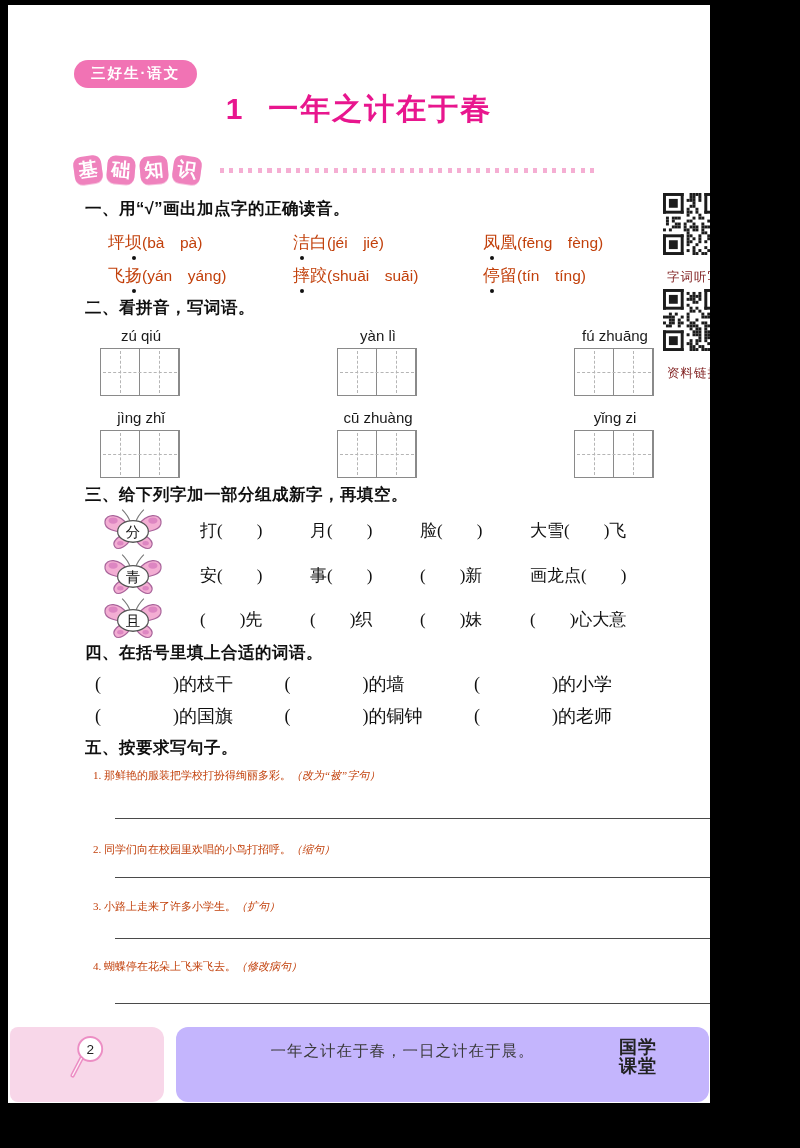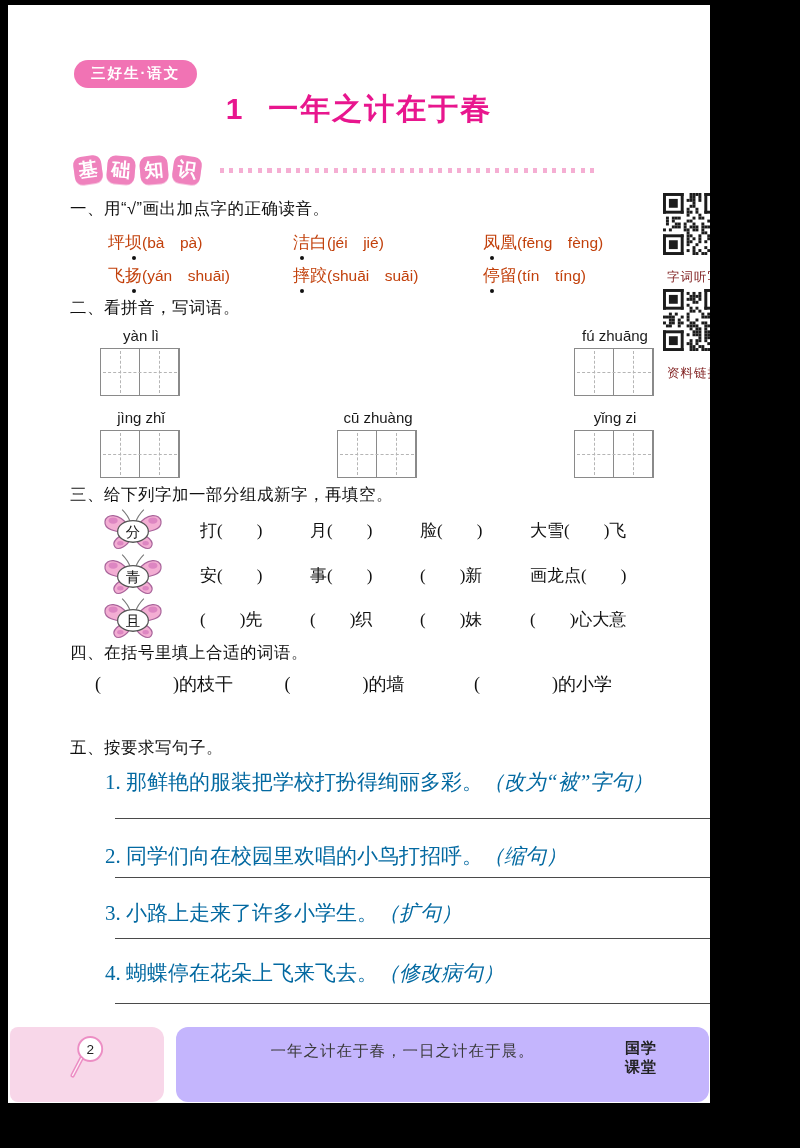--- a/index.html
+++ b/index.html
@@ -21,21 +21,21 @@
       font-weight:bold;font-size:19px;display:flex;align-items:center;justify-content:center;
       box-shadow:0 1px 0 #f6c3de;}
   .tile:nth-child(1){transform:rotate(-8deg);}
   .tile:nth-child(2){transform:rotate(5deg);}
   .tile:nth-child(3){transform:rotate(-5deg);}
   .tile:nth-child(4){transform:rotate(8deg);}
   .dotline{flex:1;height:5px;margin-left:14px;
       background:repeating-linear-gradient(to right,#f5aed3 0 4px,transparent 4px 9.5px);}
 
   
-  .q-title{left:62px;font-weight:normal;font-size:16.5px;color:#101010;letter-spacing:0.5px;}
+  .q-title{left:77px;font-weight:bold;font-size:16.5px;color:#101010;letter-spacing:0.5px;}
   .serif{font-family:"Liberation Serif","DejaVu Serif",serif;}
   .q-row{display:flex;white-space:nowrap;}
   .q1-row{left:100px;width:580px;font-size:17px;color:#c2410c;}
   .q1-col1{width:185px;}
   .q1-col2{width:190px;}
   .dc{position:relative;display:inline-block;}
   .dc.dotted::after{content:"";position:absolute;left:50%;transform:translateX(-50%);
       bottom:-6px;width:4px;height:4px;border-radius:50%;background:#111;}
   .py{font-family:"Liberation Sans",sans-serif;font-size:15.5px;}
 
@@ -59,30 +59,30 @@
   
   .q3-row{left:92px;right:40px;display:flex;align-items:center;height:48px;font-size:17px;color:#101010;}
   .bf{width:66px;height:47px;flex:0 0 66px;margin-right:34px;}
   .q3-item{width:110px;white-space:nowrap;}
 
   
   .q4-row{left:87px;font-size:18px;color:#101010;}
   .q4-item{width:185px;white-space:nowrap;display:inline-block;}
 
   
-  .q5-text{left:97px;font-size:21px;color:#0369a1;white-space:nowrap;}
+  .q5-text{left:85px;font-size:11px;color:#c2410c;white-space:nowrap;}
   .kai{font-style:italic;}
   .ans-line{left:107px;width:615px;border-top:1.5px solid #4a4a4a;height:0;}
 
   
   .footer-left{left:2px;top:1022px;width:154px;height:75px;background:#f8d7e9;border-radius:8px 12px 12px 8px;}
   .footer-left svg{display:block;margin:5px auto 0;}
   .footer-right{left:168px;top:1022px;right:1px;height:75px;background:#c4b5fd;border-radius:12px;}
   .motto{text-align:center;padding:14px 140px 0 60px;font-size:15.5px;color:#3a3a3a;letter-spacing:1px;}
-  .brand{position:absolute;right:52px;top:11px;font-size:15px;line-height:19px;color:#222;
+  .brand{position:absolute;right:52px;top:11px;font-size:18px;line-height:19px;color:#222;
       font-weight:bold;text-align:left;letter-spacing:1px;}
 </style>
 </head>
 <body>
 
 <div class="frame">
 <div class="page">
 
   <div class="abs series-badge">三好生·语文</div>
   <div class="abs lesson-title">
@@ -97,21 +97,21 @@
     <span class="dotline"></span>
   </div>
 
   <div class="abs q-title" style="top:193px;">一、用“√”画出加点字的正确读音。</div>
   <div class="abs q-row q1-row serif" style="top:226px;">
     <span class="q1-col1"><span class="dc">坪</span><span class="dc dotted">坝</span><span class="py">(bà　pà)</span></span>
     <span class="q1-col2"><span class="dc dotted">洁</span><span class="dc">白</span><span class="py">(jéi　jié)</span></span>
     <span><span class="dc dotted">凤</span><span class="dc">凰</span><span class="py">(fēng　fèng)</span></span>
   </div>
   <div class="abs q-row q1-row serif" style="top:259px;">
-    <span class="q1-col1"><span class="dc">飞</span><span class="dc dotted">扬</span><span class="py">(yán　shuāi)</span></span>
+    <span class="q1-col1"><span class="dc">飞</span><span class="dc dotted">扬</span><span class="py">(yán　yáng)</span></span>
     <span class="q1-col2"><span class="dc dotted">摔</span><span class="dc">跤</span><span class="py">(shuāi　suāi)</span></span>
     <span><span class="dc dotted">停</span><span class="dc">留</span><span class="py">(tín　tíng)</span></span>
   </div>
 
   <div class="abs qr-box" style="left:652px;top:188px;">
     <svg class="qr" viewBox="0 0 63 63">
           <rect x="0" y="0" width="21" height="3"></rect>
           <rect x="0" y="18" width="21" height="3"></rect>
           <rect x="0" y="0" width="3" height="21"></rect>
           <rect x="18" y="0" width="3" height="21"></rect>
@@ -380,20 +380,28 @@
           <rect x="51" y="60" width="3" height="3"></rect>
           <rect x="54" y="60" width="3" height="3"></rect>
           <rect x="60" y="60" width="3" height="3"></rect>
         </svg>
     <div class="qr-label">资料链接</div>
   </div>
 
   <div class="abs q-title" style="top:292px;">二、看拼音，写词语。</div>
   <div class="abs q2-row" style="top:322px;">
     <div class="pg-group">
+      <div class="py-label">zú qiú</div>
+      <div class="tg">
+            <div class="cell"></div>
+            <div class="cell"></div>
+            <i class="hmid"></i>
+          </div>
+    </div>
+    <div class="pg-group">
       <div class="py-label">yàn lì</div>
       <div class="tg">
             <div class="cell"></div>
             <div class="cell"></div>
             <i class="hmid"></i>
           </div>
     </div>
     <div class="pg-group">
       <div class="py-label">fú zhuāng</div>
       <div class="tg">
@@ -512,20 +520,25 @@
     <span class="q3-item">(　　)妹</span>
     <span class="q3-item">(　　)心大意</span>
   </div>
 
   <div class="abs q-title" style="top:637px;">四、在括号里填上合适的词语。</div>
   <div class="abs q4-row serif" style="top:667px;">
     <span class="q4-item">(　　　　)的枝干</span>
     <span class="q4-item">(　　　　)的墙</span>
     <span class="q4-item">(　　　　)的小学</span>
   </div>
+  <div class="abs q4-row serif" style="top:699px;">
+    <span class="q4-item">(　　　　)的国旗</span>
+    <span class="q4-item">(　　　　)的铜钟</span>
+    <span class="q4-item">(　　　　)的老师</span>
+  </div>
 
   <div class="abs q-title" style="top:732px;">五、按要求写句子。</div>
 
   <div class="abs q5-text serif" style="top:763px;"><span>1. 那鲜艳的服装把学校打扮得绚丽多彩。</span><span class="kai">（改为“被”字句）</span></div>
   <div class="abs ans-line" style="top:813px;"></div>
 
   <div class="abs q5-text serif" style="top:837px;"><span>2. 同学们向在校园里欢唱的小鸟打招呼。</span><span class="kai">（缩句）</span></div>
   <div class="abs ans-line" style="top:872px;"></div>
 
   <div class="abs q5-text serif" style="top:894px;"><span>3. 小路上走来了许多小学生。</span><span class="kai">（扩句）</span></div>

